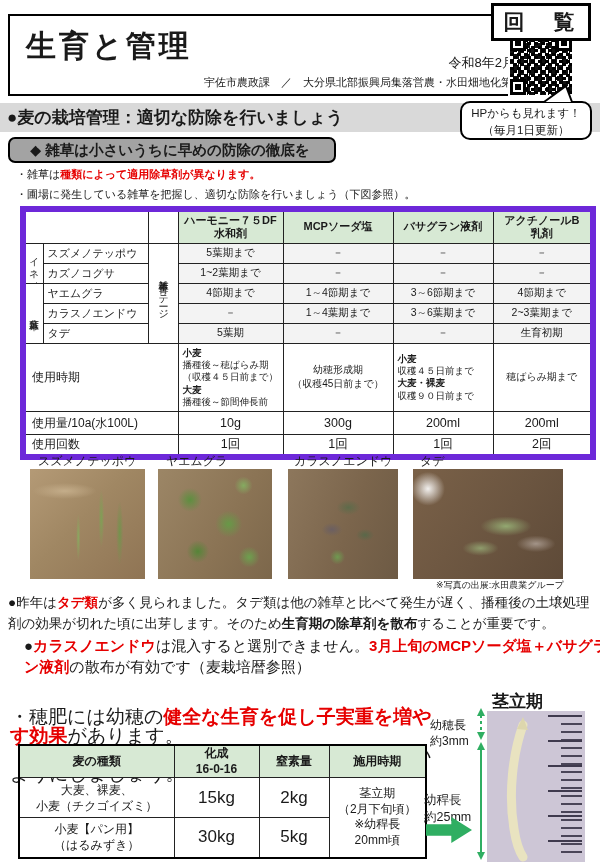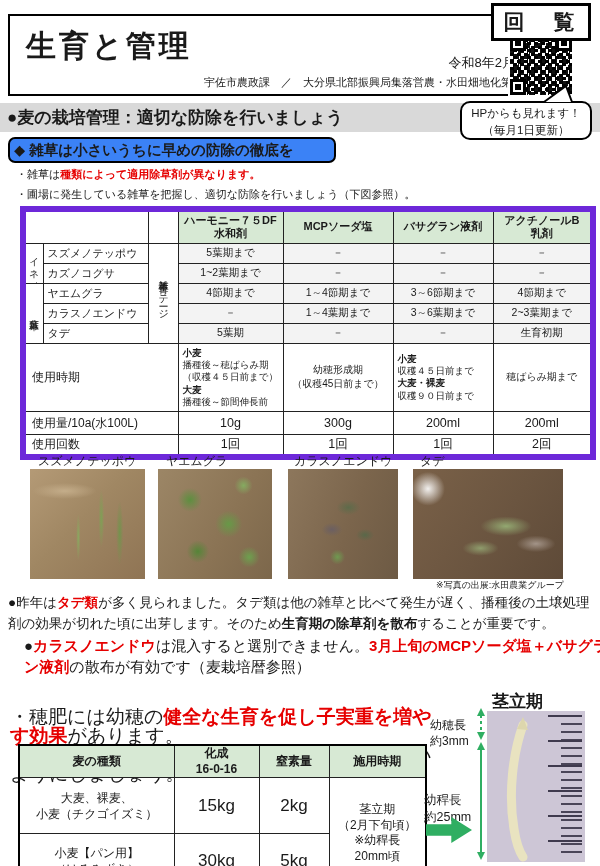--- a/index.html
+++ b/index.html
@@ -33,22 +33,22 @@
   
   #section-bar { left:0; top:103px; width:600px; height:29px; background:#d9d9d9;
     font-size:17px; font-weight:bold; line-height:29px; padding-left:7px; }
 
   
   #bubble { left:460px; top:101px; width:132px; height:39px; background:#fff; border:2px solid #000;
     border-radius:10px; z-index:7; text-align:center; font-size:11.5px; line-height:1.45; padding-top:2px; }
   #bubble-tail { left:538px; top:84px; z-index:8; }
 
   
-  .orange-heading { background:#3b82f6; border:2px solid #000; border-radius:7px;
-    font-size:14.5px; font-weight:bold; line-height:22px; padding-left:4px; height:26px; }
+  .orange-heading { background:#a3a3a3; border:2px solid #000; border-radius:7px;
+    font-size:14.5px; font-weight:bold; line-height:22px; padding-left:20px; height:26px; }
   #heading1 { left:8px; top:137px; width:328px; }
   #heading2 { left:8px; top:678px; width:254px; }
 
   #bullets1 { left:16px; top:165px; width:584px; font-size:11px; line-height:19.5px; }
   #bullets2 { left:10px; top:707px; width:440px; font-size:19px; line-height:19px; }
 
   
   #tbl1 { left:20px; top:206px; width:570px; border-collapse:collapse; table-layout:fixed; }
   #tbl1 td { border:1px solid #222; overflow:hidden; }
   #tbl1 { border:6px solid #6d28d9; }
@@ -103,21 +103,21 @@
     background:#fff; padding:0 2px; z-index:3; }
 
   #note1 { left:8px; top:593px; width:588px; font-size:13.5px; line-height:20.5px; }
   #note2 { left:24px; top:636px; width:588px; font-size:15px; line-height:20.5px; }
 
   
   #stage-title { left:492px; top:690px; font-size:17px; font-weight:bold; }
   #tbl2 { left:18px; top:744px; width:407px; border-collapse:collapse; table-layout:fixed; border:2px solid #000; }
   #tbl2 td { border:1px solid #222; text-align:center; }
   #tbl2 .hd { background:#d7e9d4; font-weight:bold; font-size:12px; white-space:pre-line; line-height:1.3; height:32px; }
-  #tbl2 .type { font-size:12px; white-space:pre-line; line-height:1.35; height:56px;font-family:Liberation Serif, serif; }
+  #tbl2 .type { font-size:12px; white-space:pre-line; line-height:1.35; height:40px;font-family:Liberation Serif, serif; }
   #tbl2 .amt { font-size:17px; }
   #tbl2 .timing { font-size:12px; white-space:pre-line; line-height:1.3; }
 
   
   #spike-label { left:430px; top:717px; width:52px; font-size:12px; line-height:16px; white-space:pre-line; }
   #stem-label { left:424px; top:792px; width:58px; font-size:12.5px; line-height:17px; white-space:pre-line; }
   #measure-arrows { left:468px; top:704px; }
   #block-arrow { left:426px; top:817px; width:46px; height:26px; background:#2fae62;
     clip-path:polygon(0 28%, 55% 28%, 55% 0, 100% 50%, 55% 100%, 55% 72%, 0 72%); }
   #stem-photo { left:487px; top:711px; width:98px; height:151px; background:#cdc6d6; }

